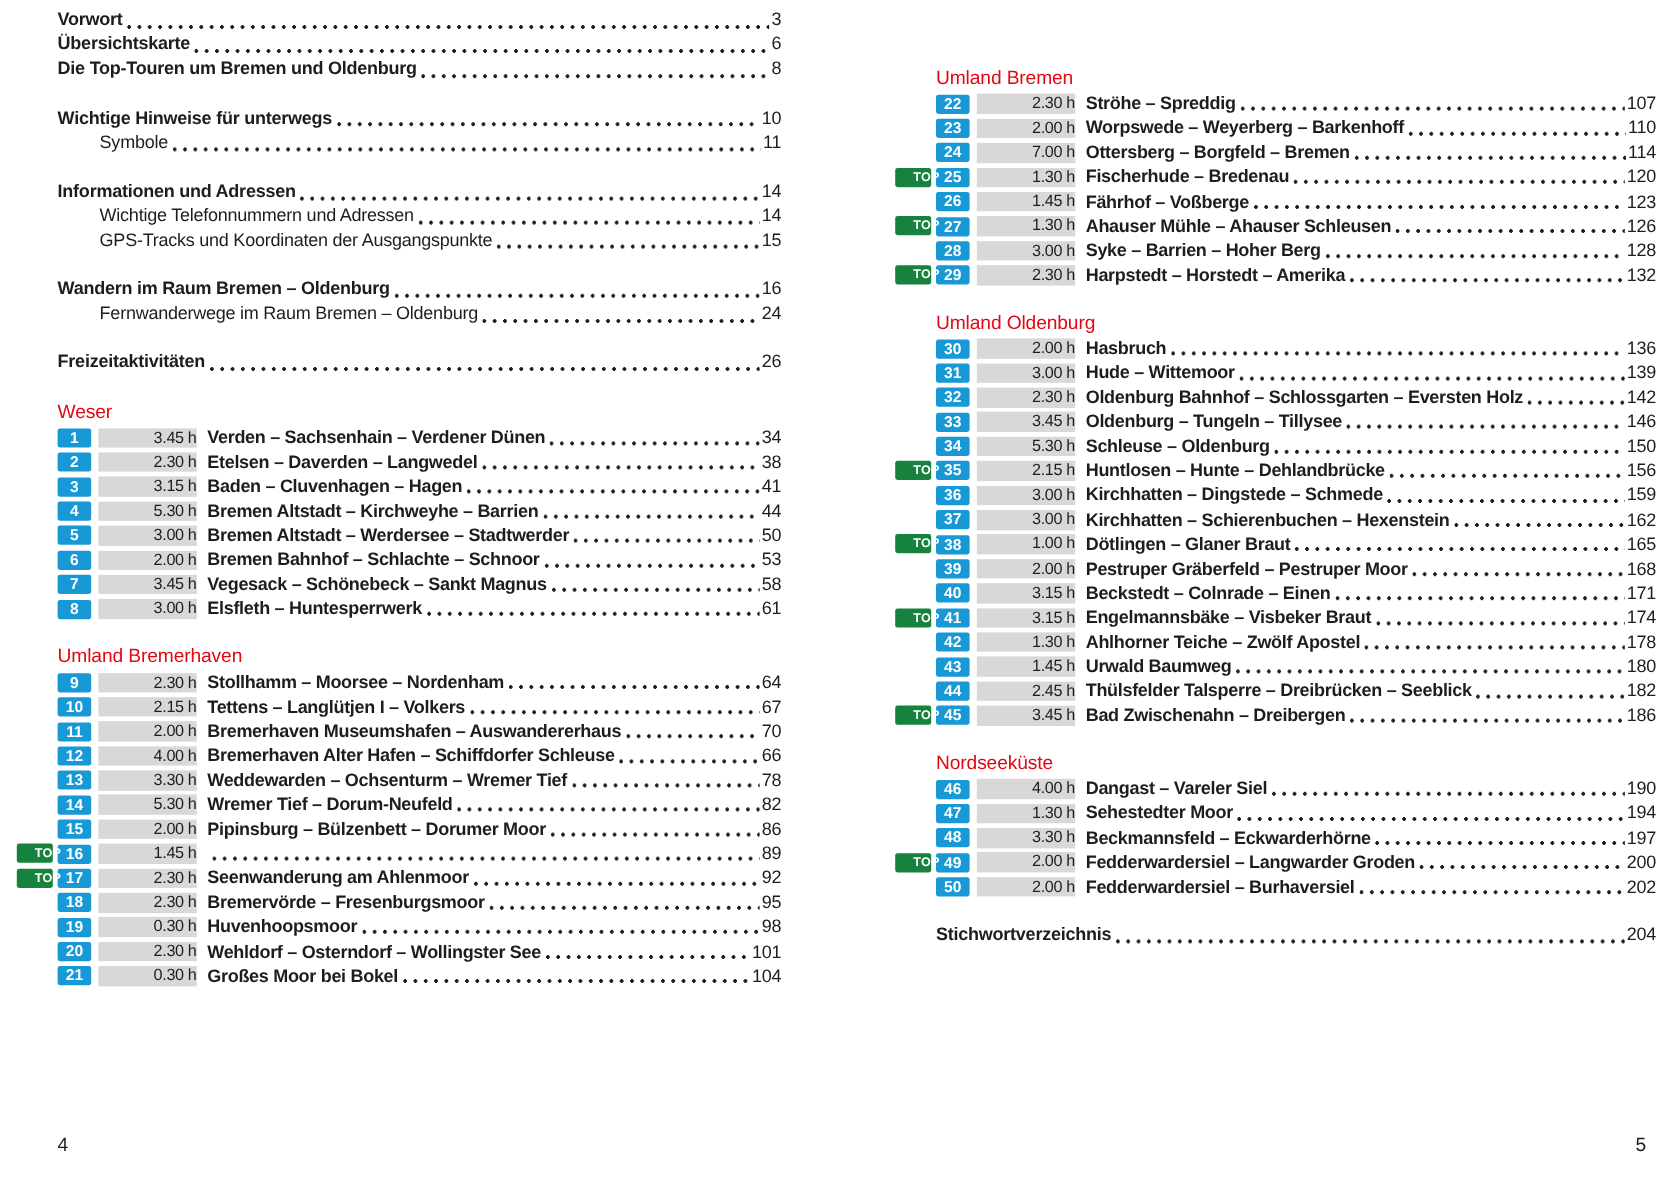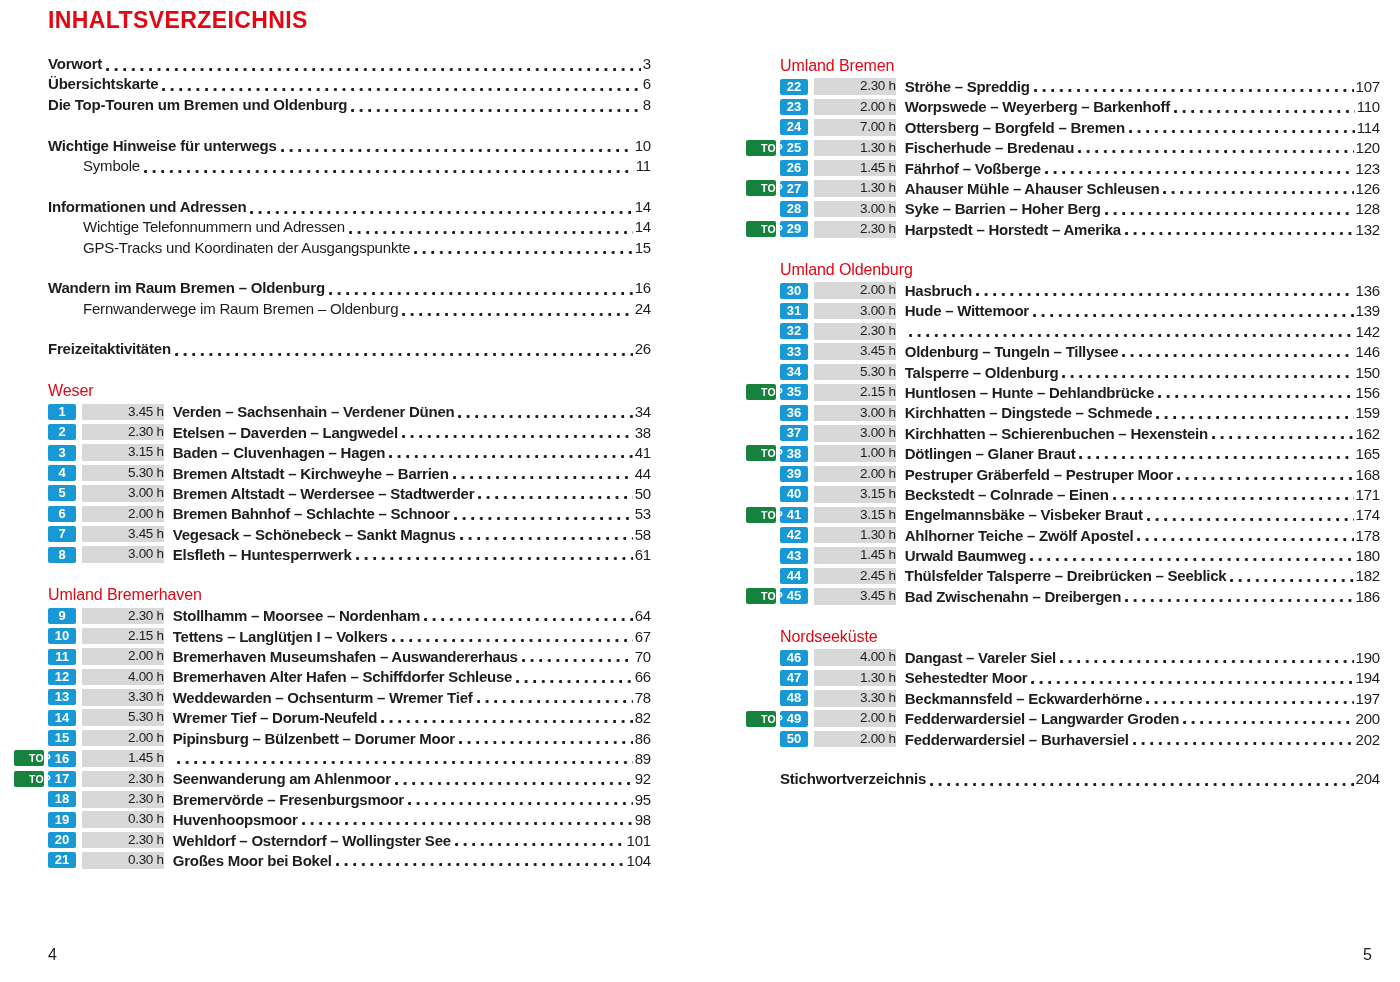--- a/index.html
+++ b/index.html
@@ -75,21 +75,20 @@
   .folio { position: absolute; top: 946px; font-size: 16px; }
   .folio-left  { left: 48px; }
   .folio-right { left: 1363px; }
 </style>
 </head>
 <body>
 
 <div class="page">
 
   <div class="col col-left">
-    <h1 class="title">INHALTSVERZEICHNIS</h1>
     <div id="front-matter">
         <div class="toc-row bold">
     <span class="toc-label">Vorwort</span>
     <span class="leader"></span>
     <span class="pagenum">3</span>
   </div>
         <div class="toc-row bold">
     <span class="toc-label">Übersichtskarte</span>
     <span class="leader"></span>
     <span class="pagenum">6</span>
@@ -415,36 +414,37 @@
     <span class="num-badge">31</span>
     <span class="duration">3.00 h</span>
     <span class="tour-title">Hude – Wittemoor</span>
     <span class="leader"></span>
     <span class="pagenum">139</span>
   </div>
             <div class="tour-row">
 
     <span class="num-badge">32</span>
     <span class="duration">2.30 h</span>
+    <span class="tour-title">Oldenburg Bahnhof – Schlossgarten – Eversten Holz</span>
     <span class="leader"></span>
     <span class="pagenum">142</span>
   </div>
             <div class="tour-row">
 
     <span class="num-badge">33</span>
     <span class="duration">3.45 h</span>
     <span class="tour-title">Oldenburg – Tungeln – Tillysee</span>
     <span class="leader"></span>
     <span class="pagenum">146</span>
   </div>
             <div class="tour-row">
 
     <span class="num-badge">34</span>
     <span class="duration">5.30 h</span>
-    <span class="tour-title">Talsperre – Oldenburg</span>
+    <span class="tour-title">Schleuse – Oldenburg</span>
     <span class="leader"></span>
     <span class="pagenum">150</span>
   </div>
             <div class="tour-row">
     <span class="top-badge">TOP</span>
     <span class="num-badge">35</span>
     <span class="duration">2.15 h</span>
     <span class="tour-title">Huntlosen – Hunte – Dehlandbrücke</span>
     <span class="leader"></span>
     <span class="pagenum">156</span>

